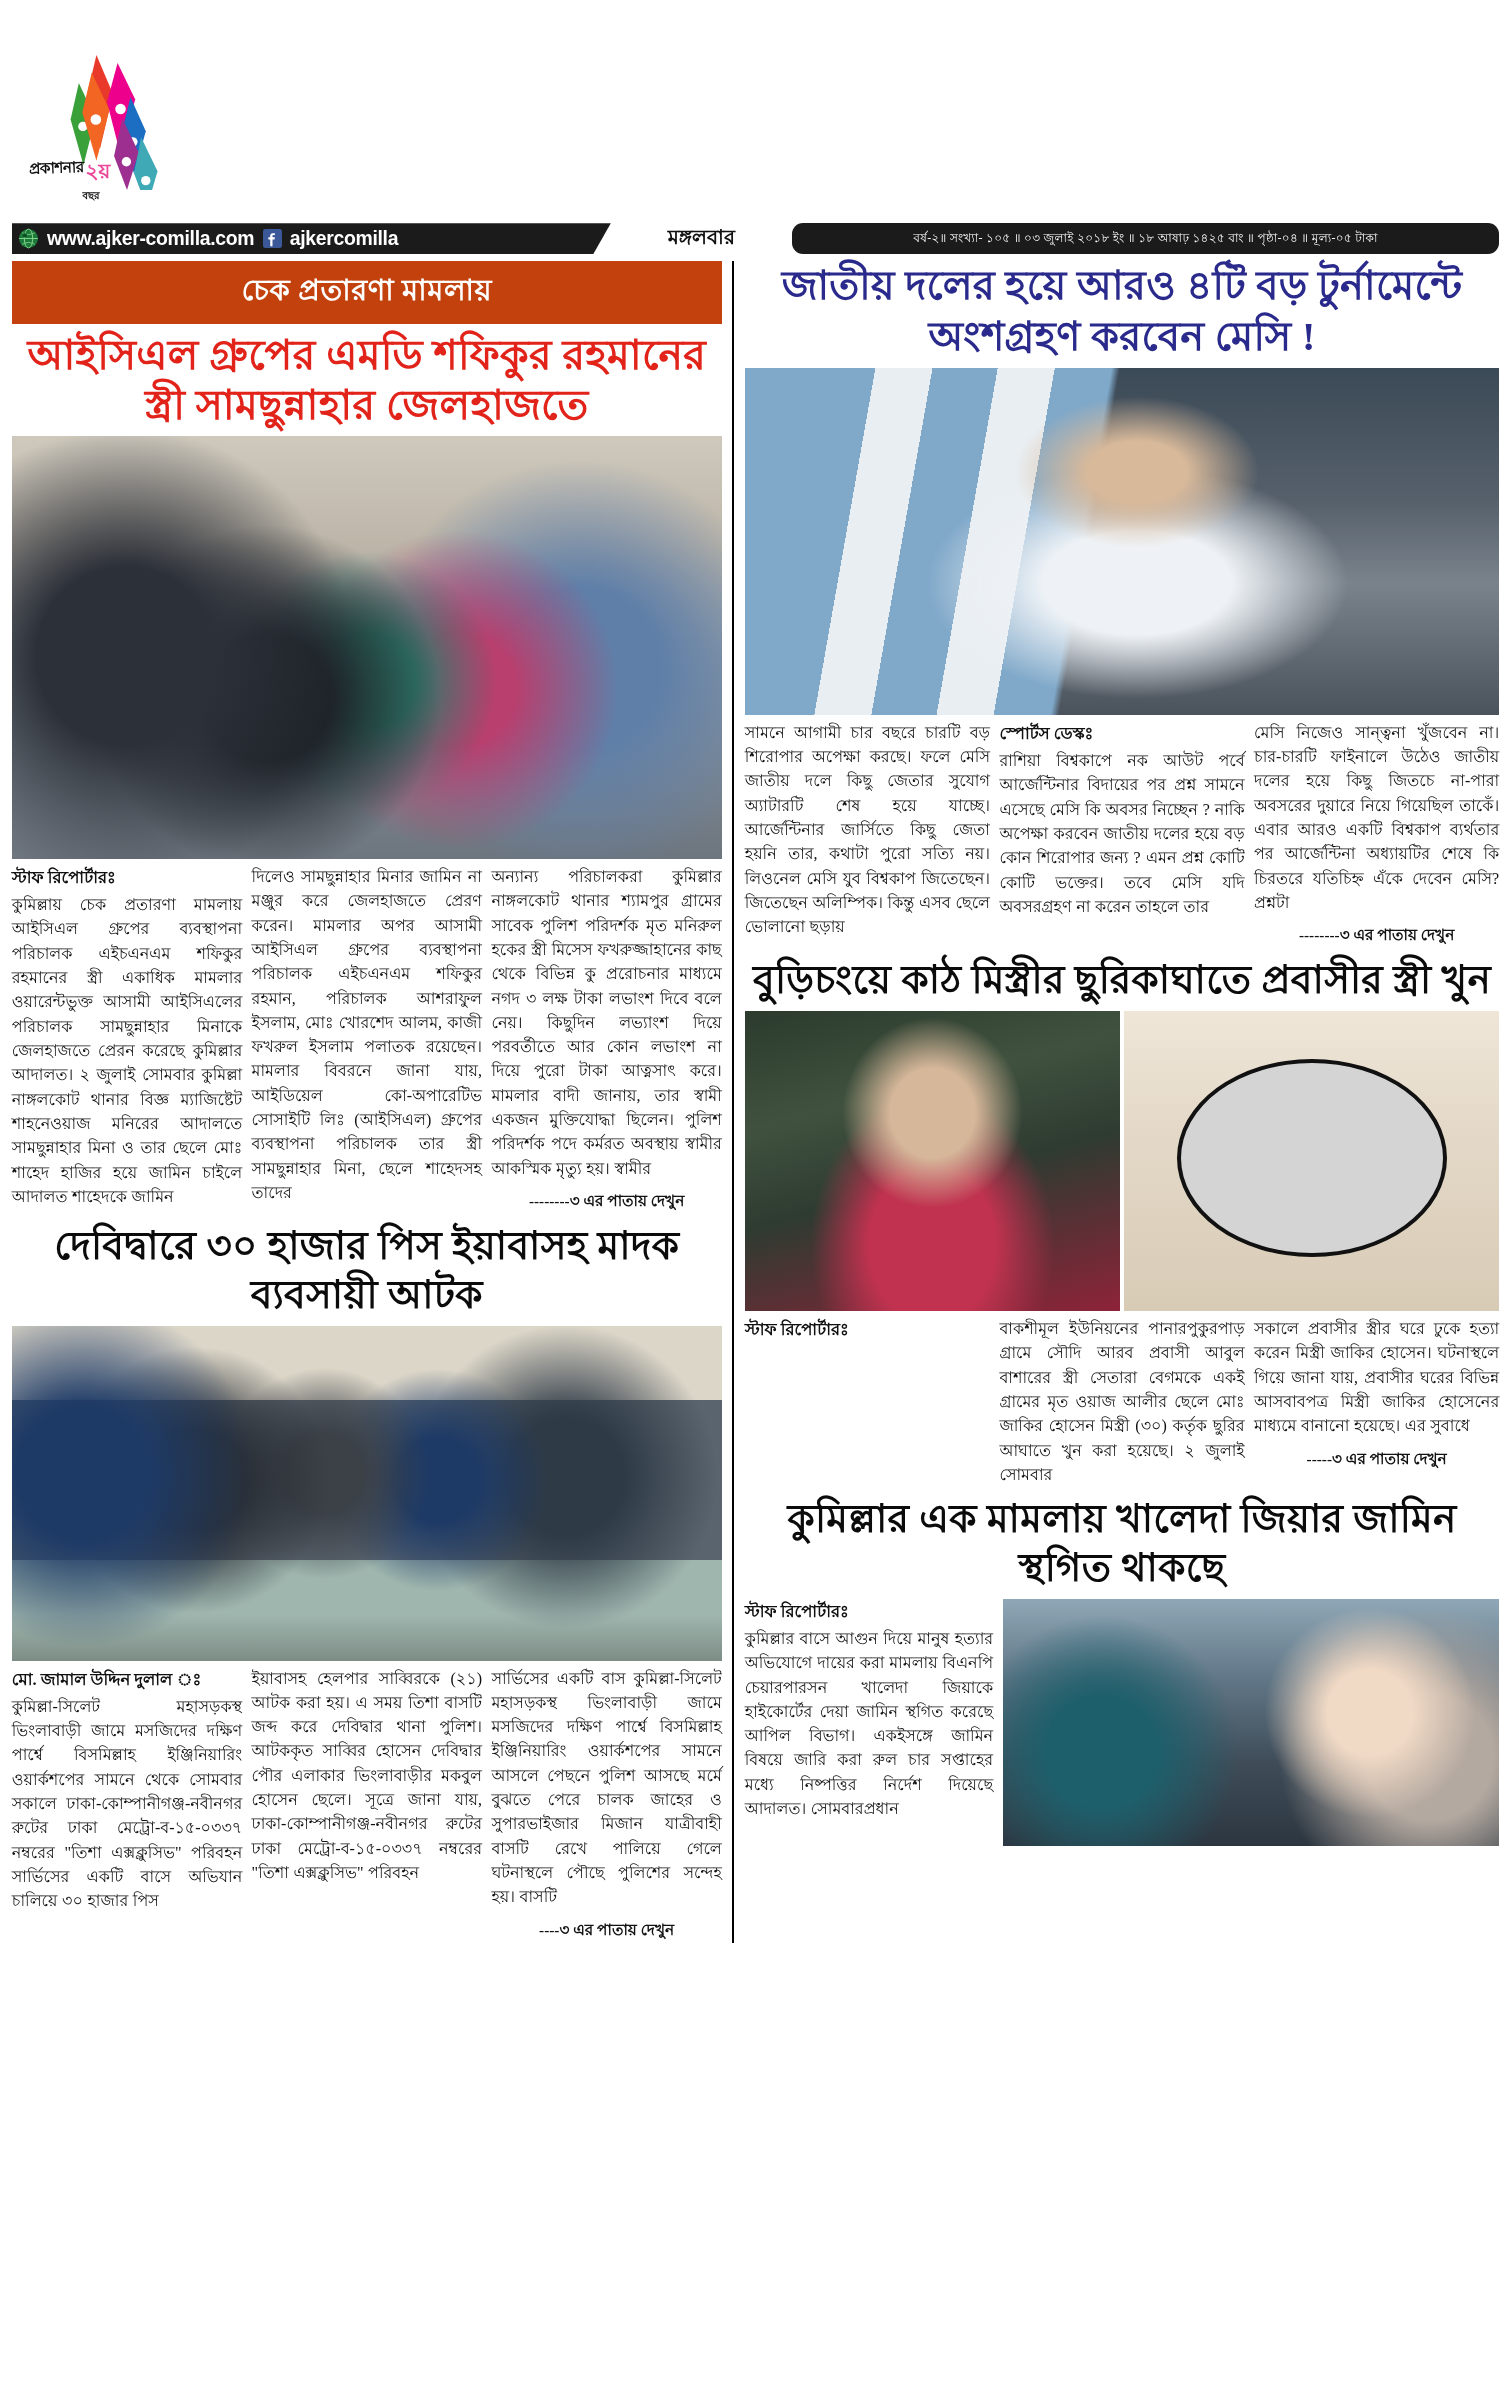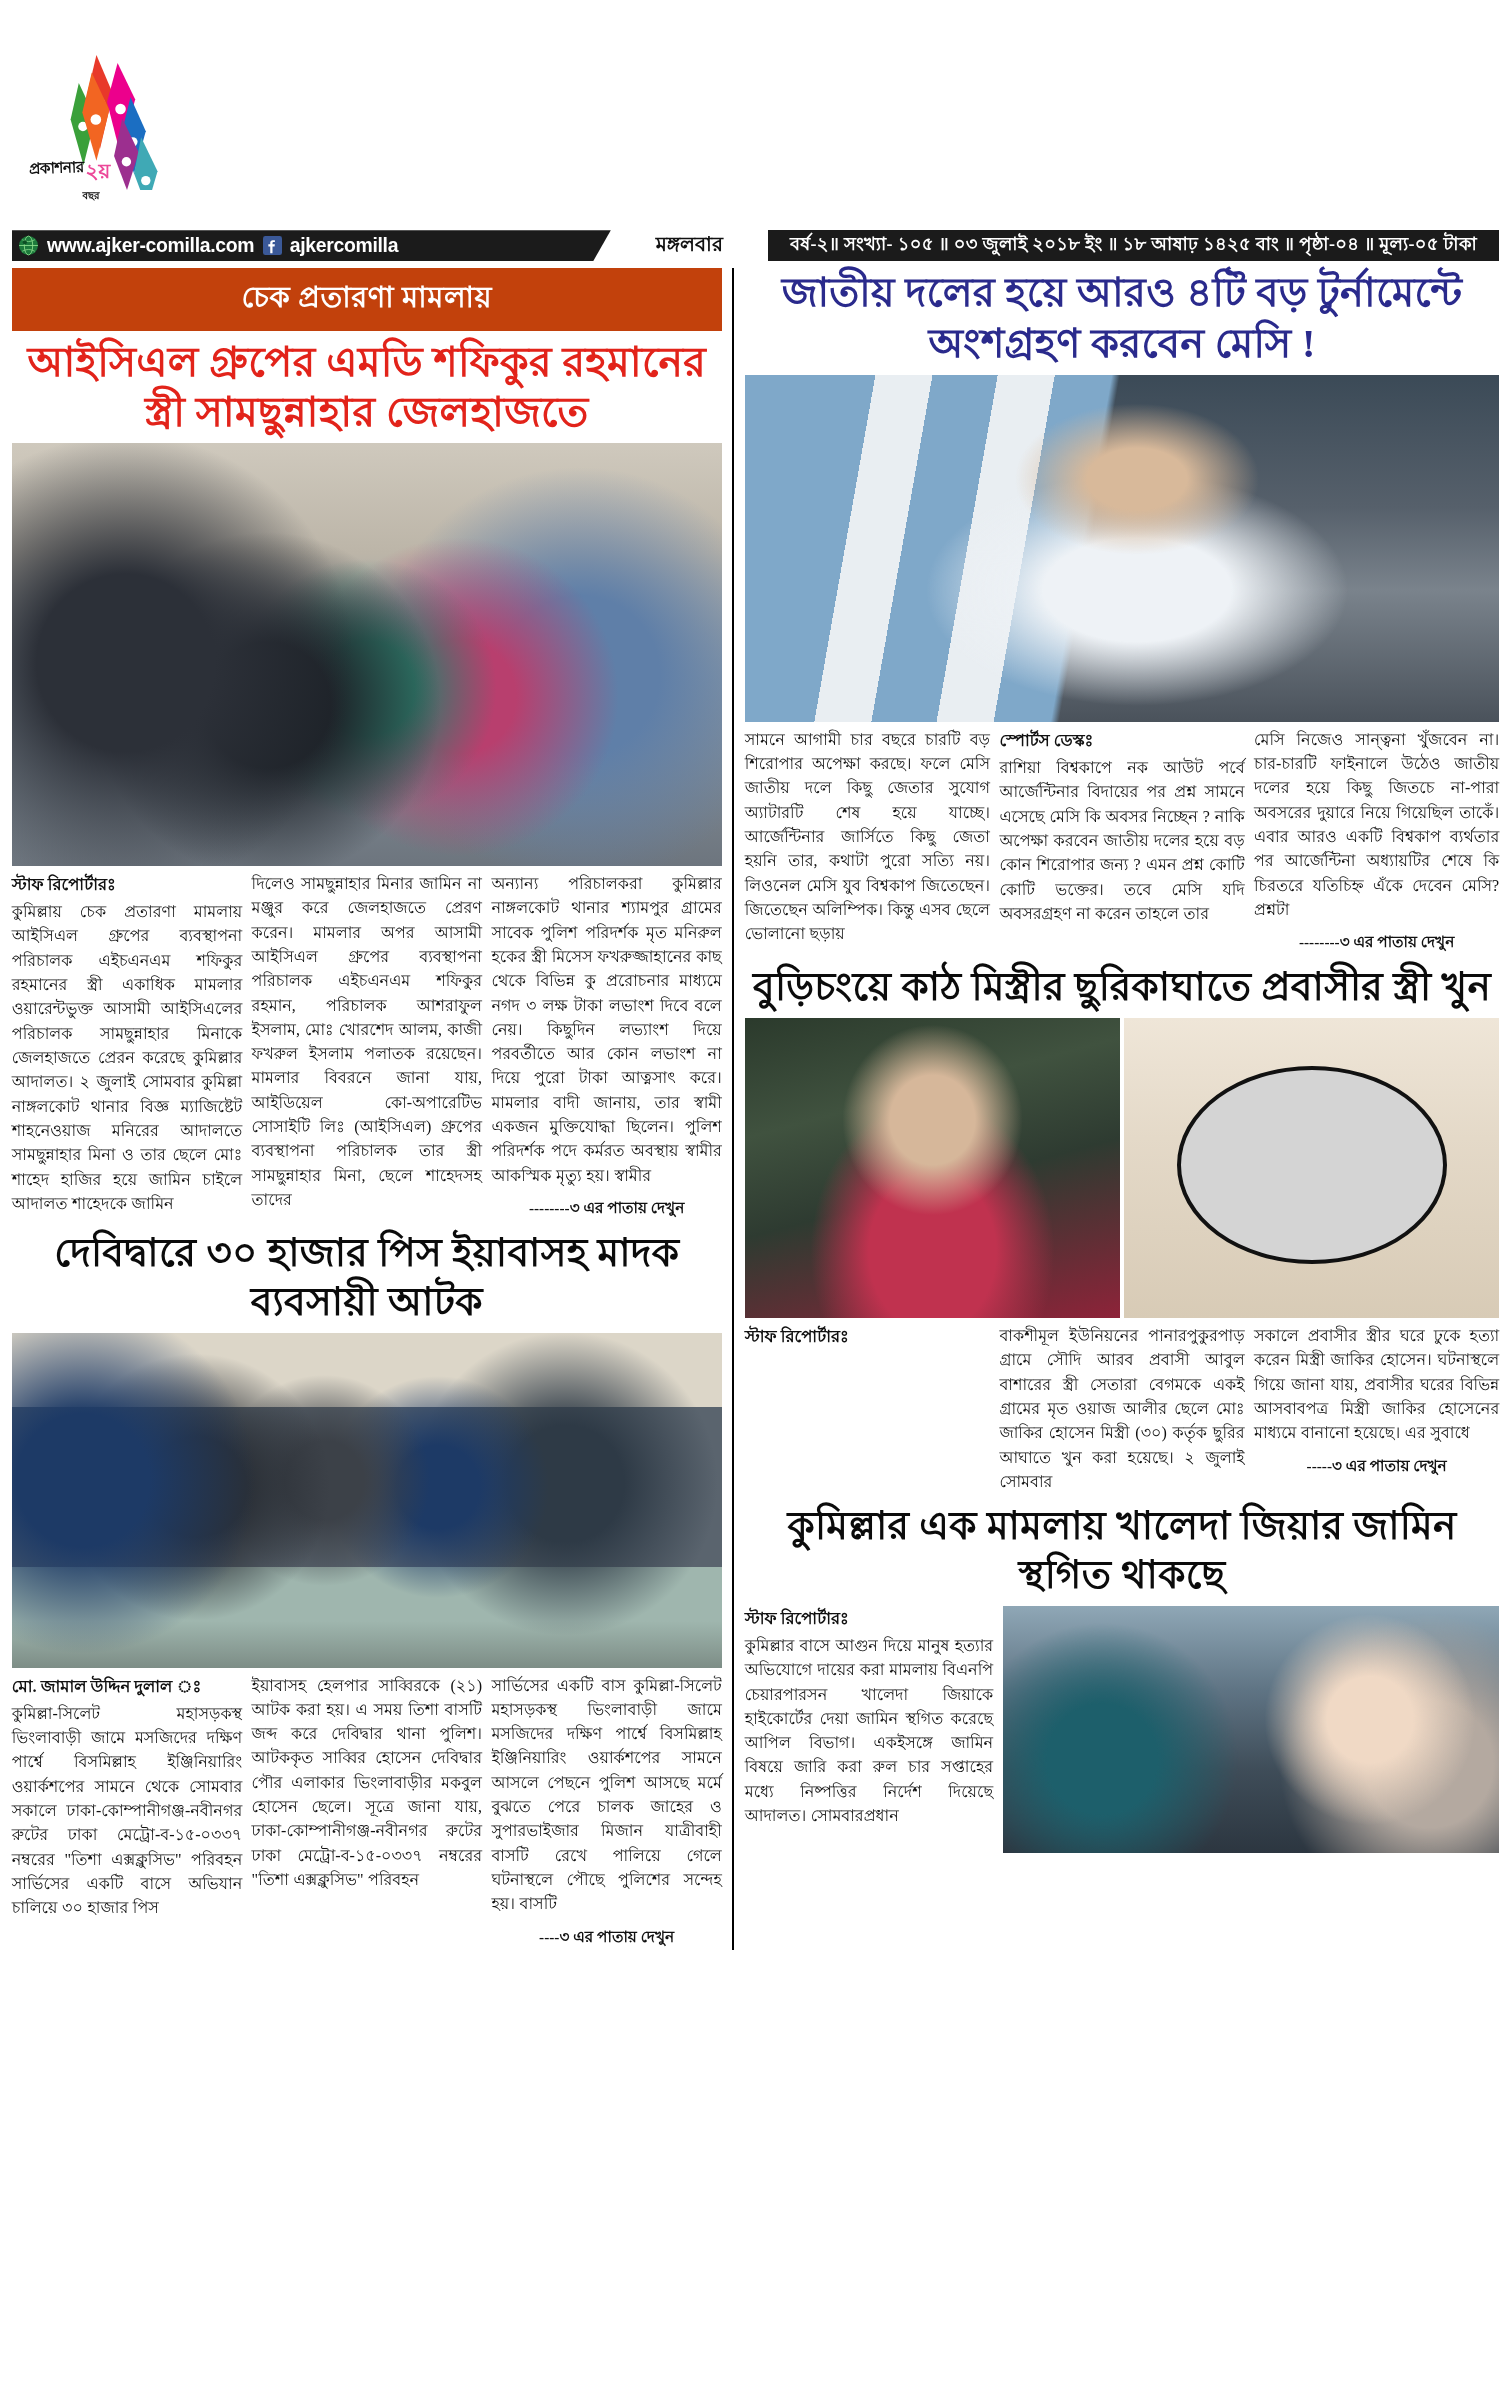--- a/index.html
+++ b/index.html
@@ -70,23 +70,23 @@
     line-height: 1.08;
     letter-spacing: 2.4px;
     font-family: "Liberation Sans", sans-serif;
     white-space: nowrap;
   }
 
   
   .infobar {
     display: flex;
     align-items: stretch;
-    gap: 11px;
+    gap: 23px;
     height: 31px;
-    margin-top: 10px;
+    margin-top: 3px;
   }
   .infobar-left {
     background: #1b1b1b;
     color: #fff;
     flex: 0 0 599px;
     display: flex;
     align-items: center;
     gap: 8.2px;
     padding: 0 9.4px 0 5.9px;
     clip-path: polygon(0 0, 100% 0, calc(100% - 17.6px) 100%, 0 100%);
@@ -106,24 +106,25 @@
     font-weight: bold;
     color: #111;
   }
   .infobar-right {
     background: #1b1b1b;
     color: #fff;
     flex: 1 1 auto;
     display: flex;
     align-items: center;
     justify-content: center;
-    font-size: 18px;
-    font-weight: bold;
+    font-size: 12px;
+    font-weight: normal;
     letter-spacing: 0.3px;
     padding: 0 3.5px;
+    border-radius: 11px;
   }
 
   
   .content {
     display: flex;
     gap: 10.6px;
     margin-top: 7px;
     align-items: flex-start;
   }
   .col-left  { width: 710px; flex: 0 0 710px; }

